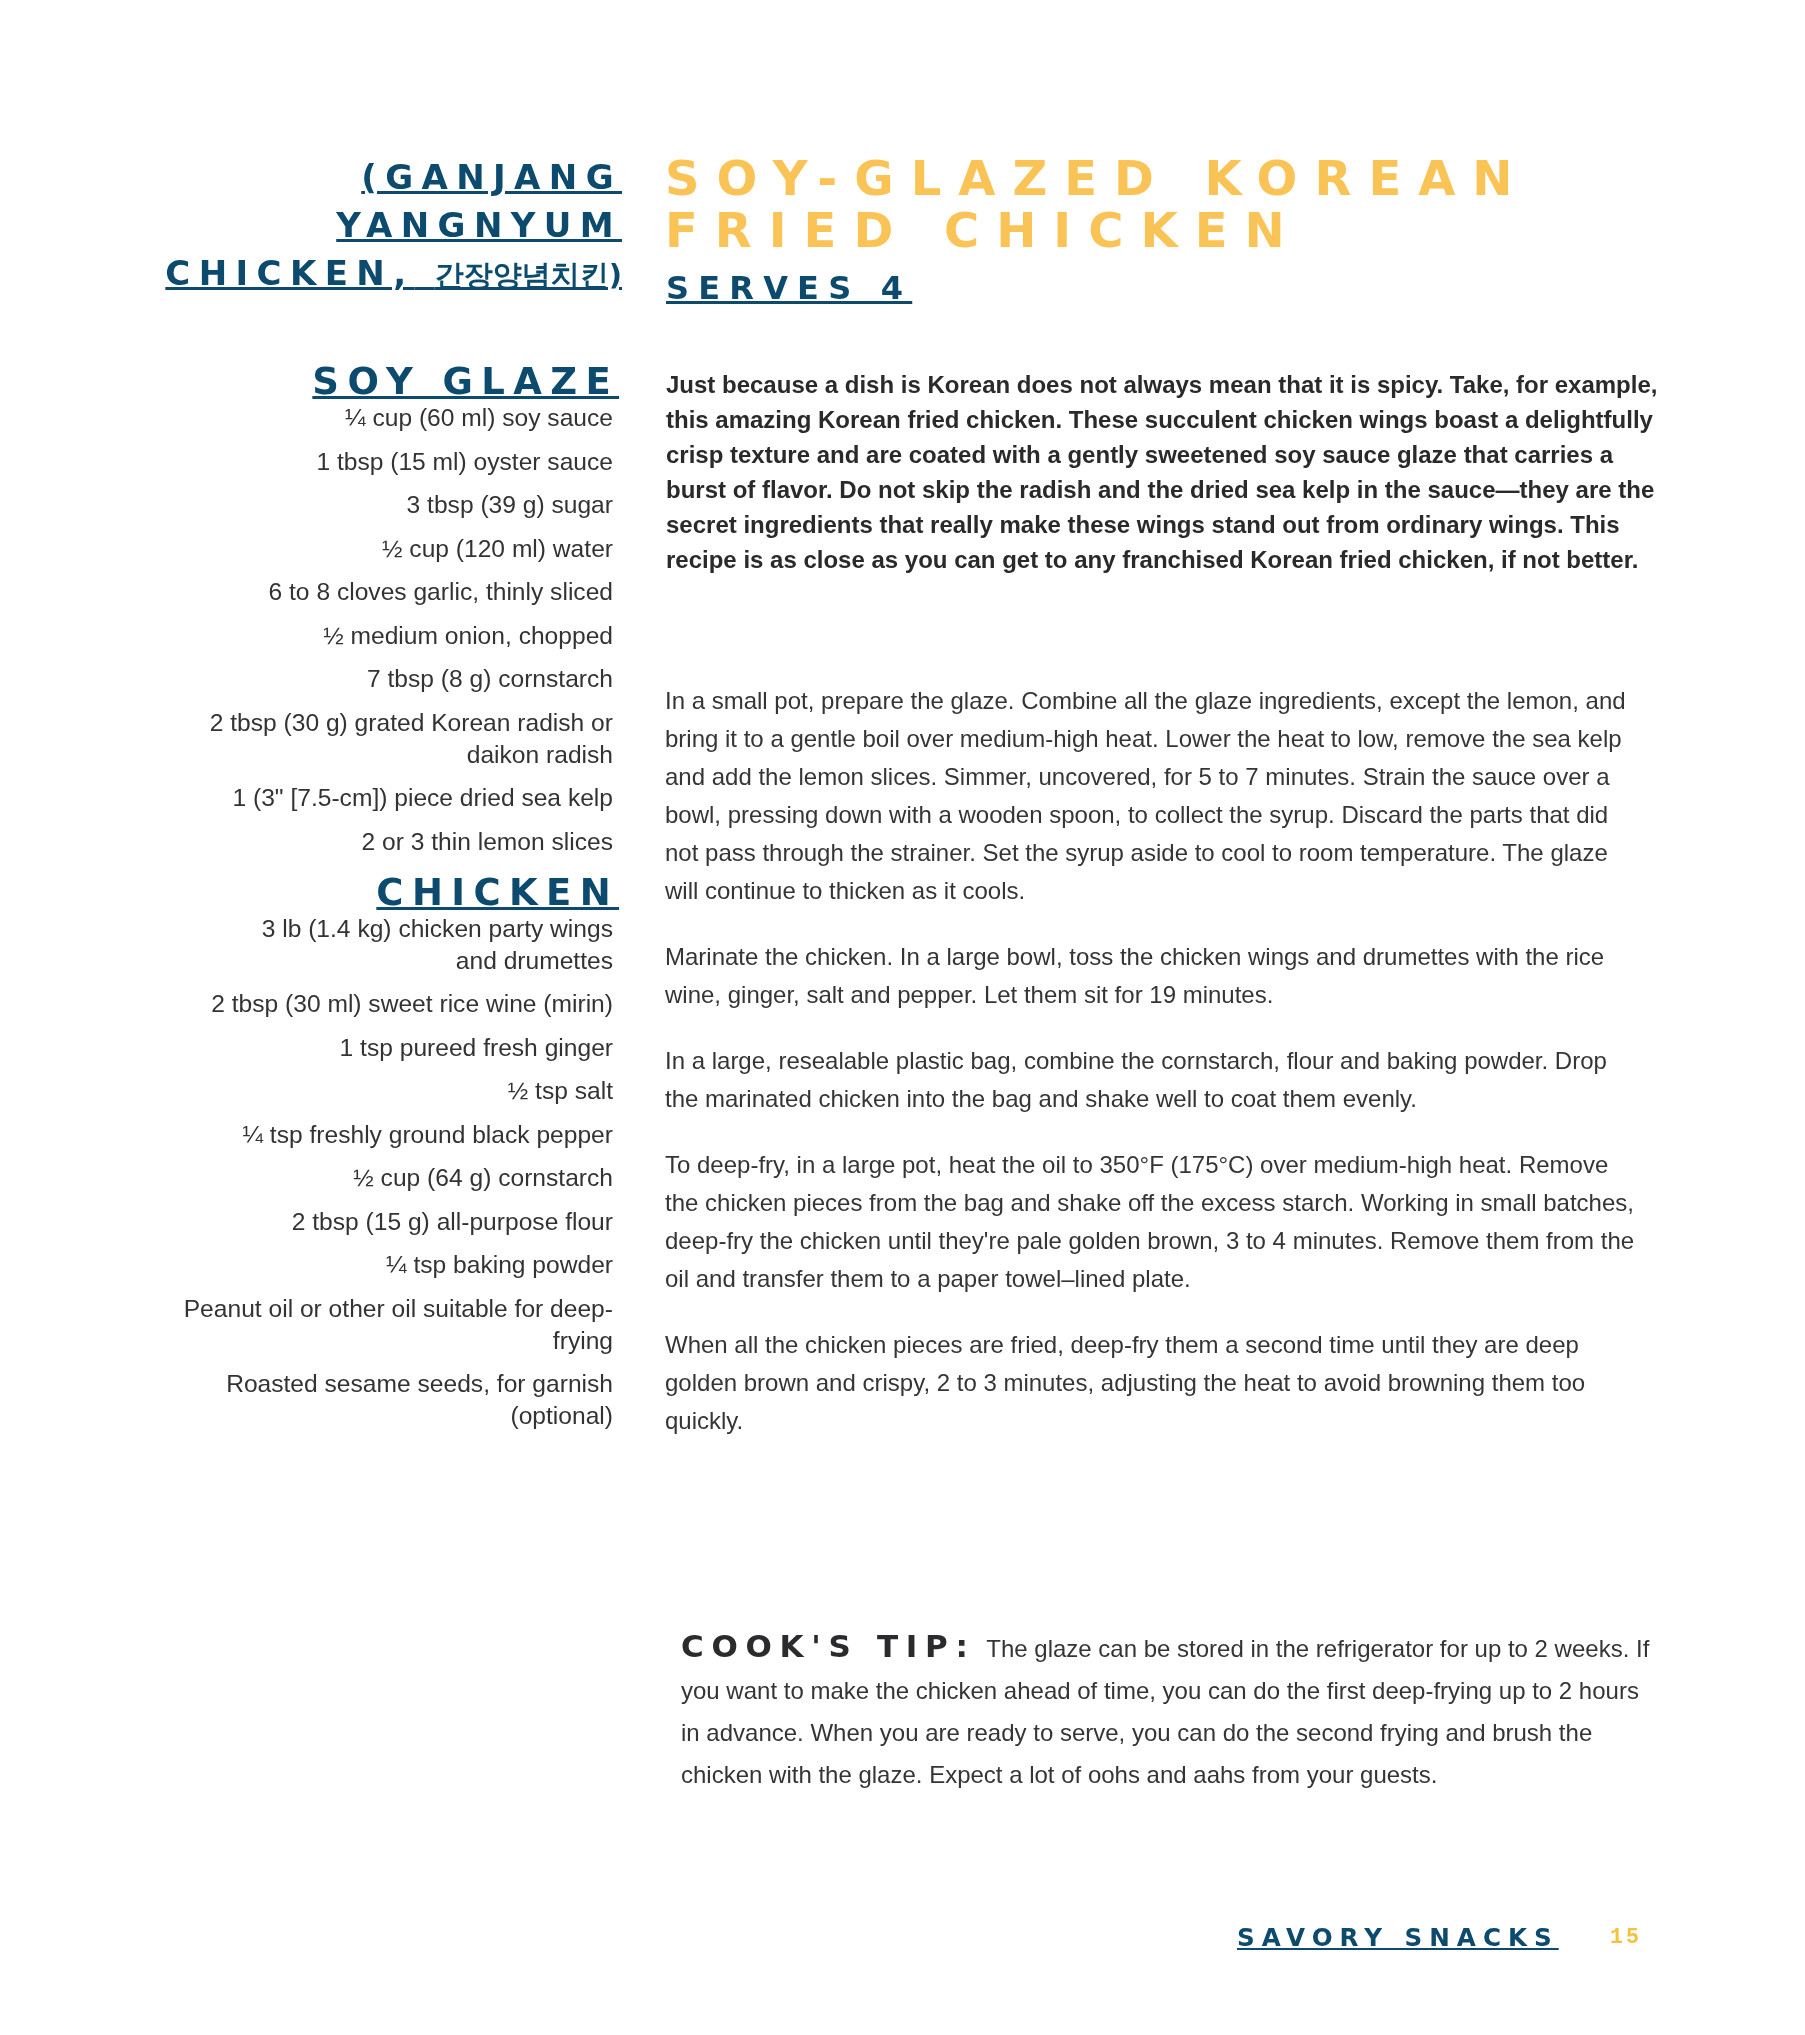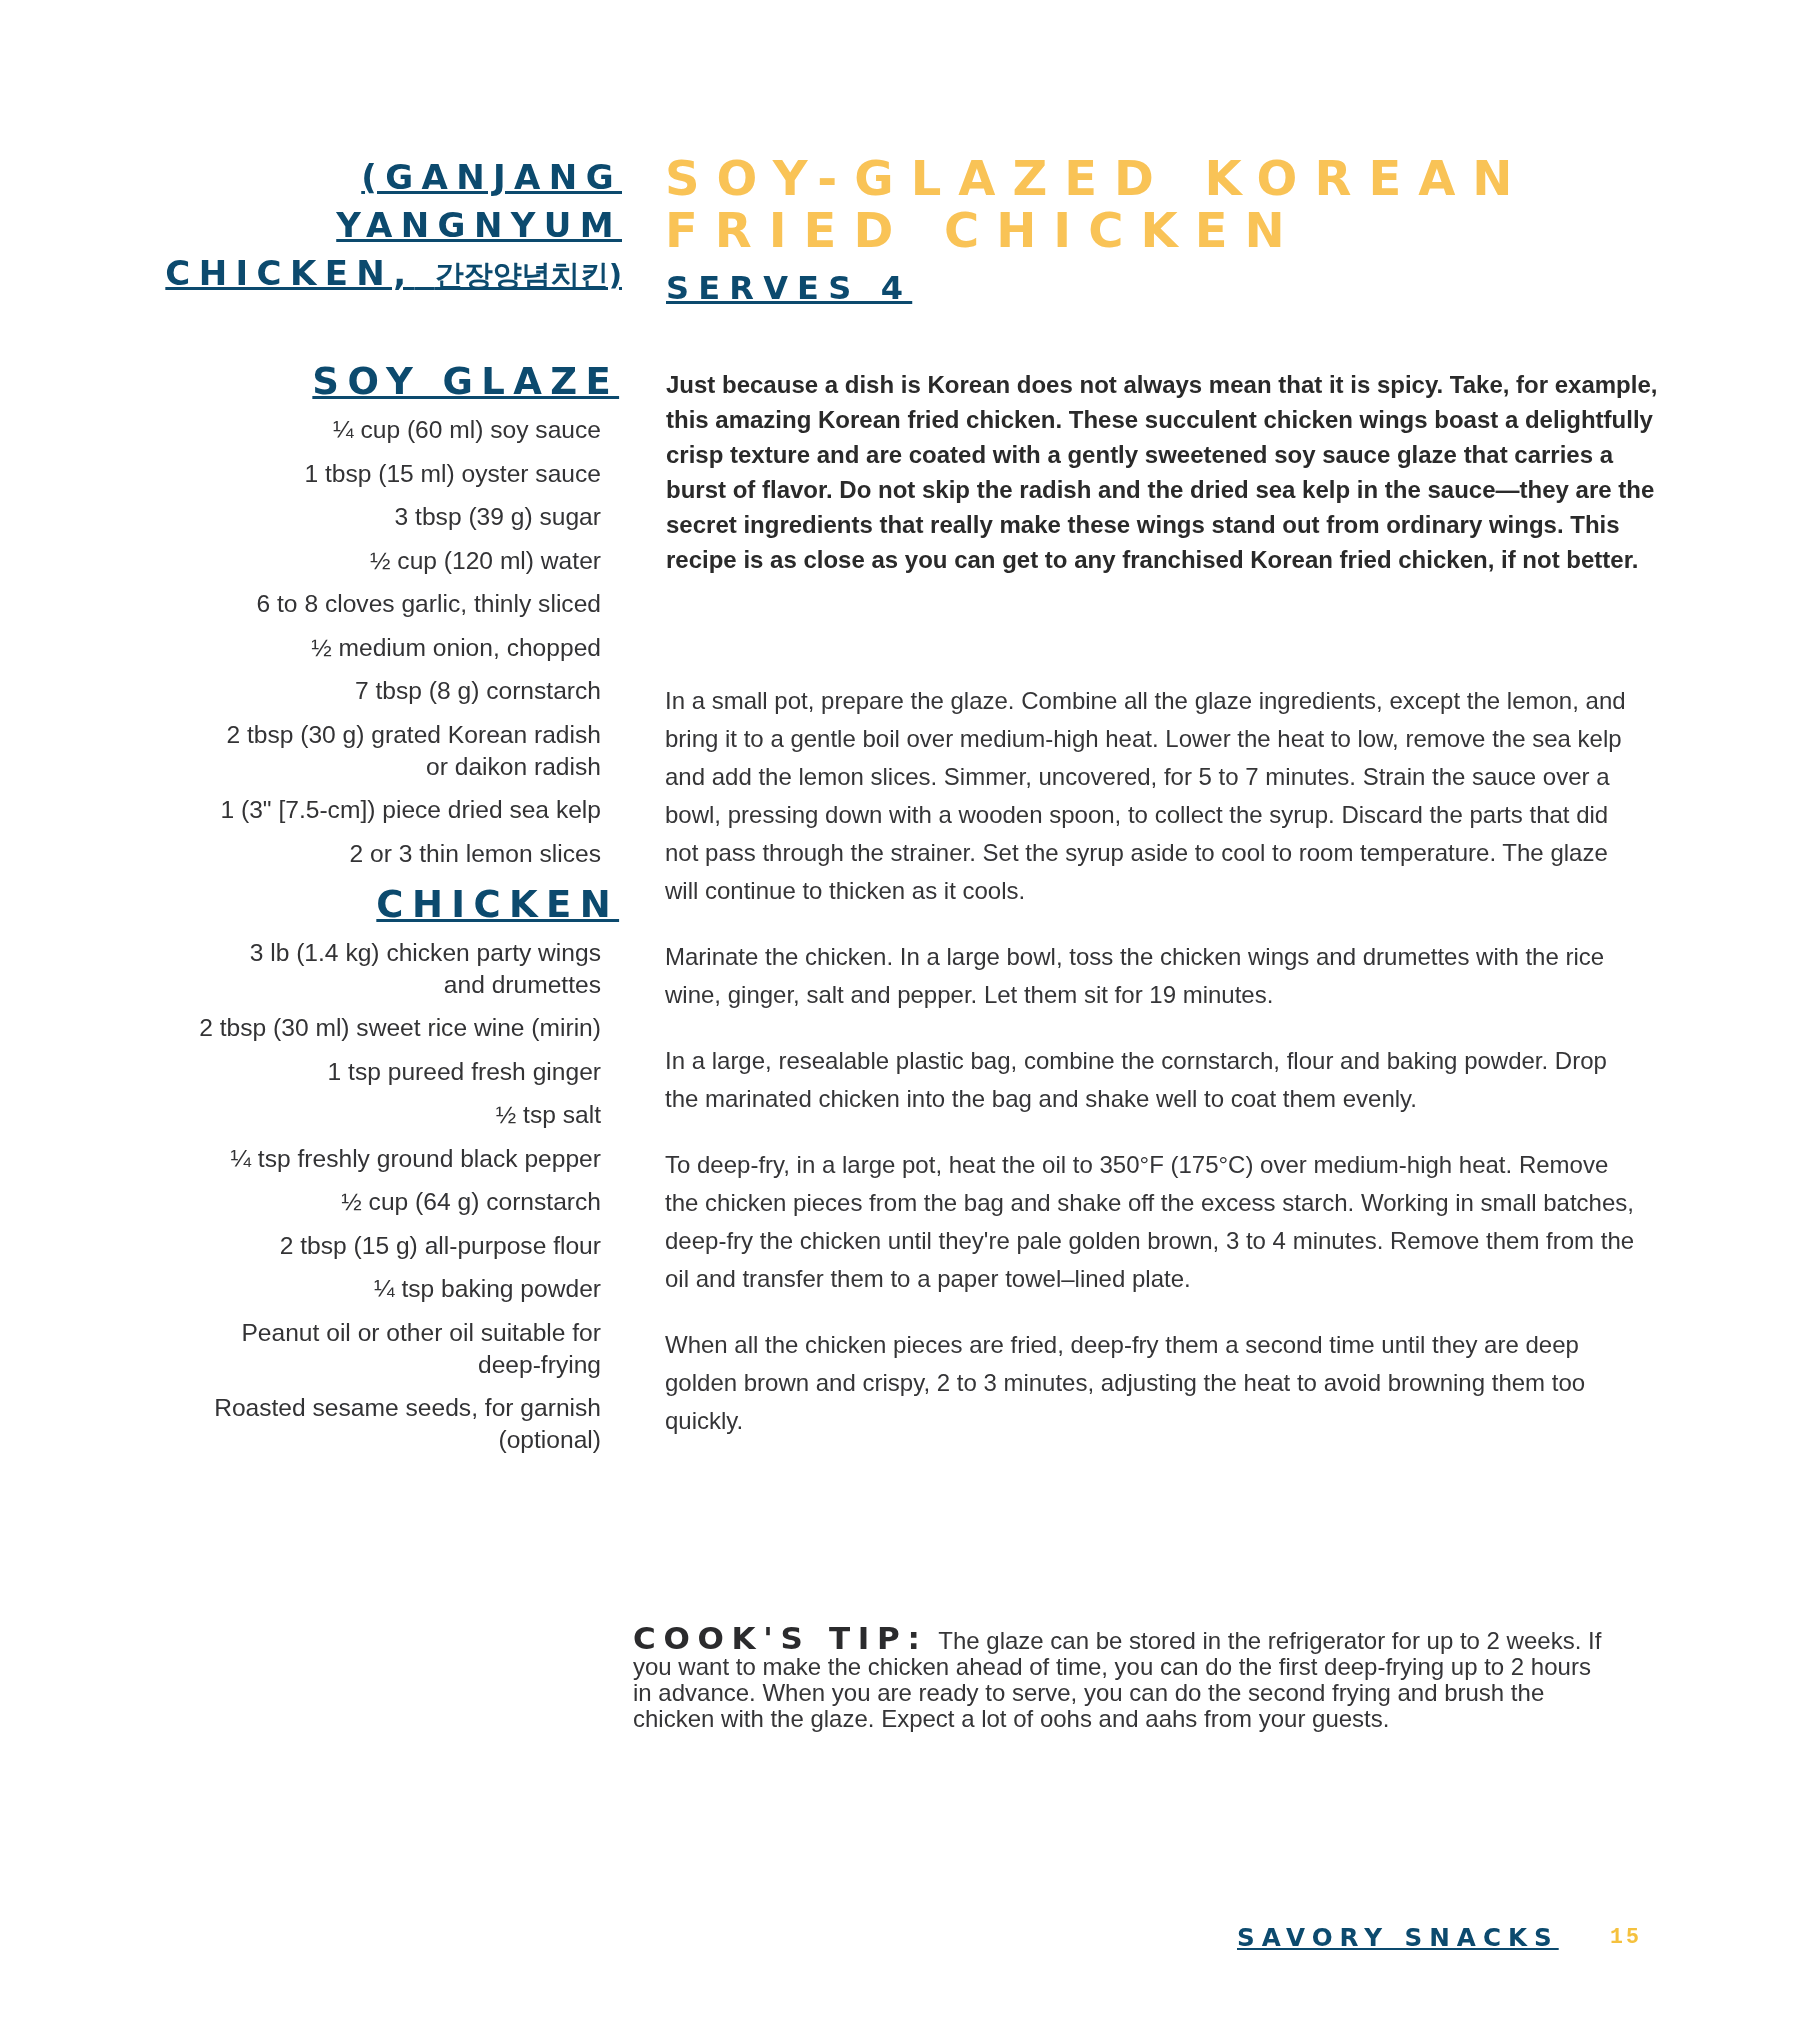--- a/index.html
+++ b/index.html
@@ -35,21 +35,21 @@
     font-size: 32px; letter-spacing: 9.2px;
   }
   
   #ingredients {
     left: 153px; top: 361px; width: 460px; text-align: right;
   }
   .ing-head {
     font-size: 37px; letter-spacing: 8.4px; line-height: 41px;
     margin-right: -6.1px;
   }
-  .ing-list { list-style: none; margin: 12px; padding: 0; }
+  .ing-list { list-style: none; margin: 0; padding: 0; }
   .ing-list li {
     font-family: "Liberation Sans", sans-serif;
     font-size: 24.6px; line-height: 32px;
     color: #333335;
     margin-bottom: 11.5px;
   }
   .ing-list li:first-child { margin-top: 0; }
   .gap-head { margin-top: 14px; }
   
   #intro {
@@ -58,23 +58,23 @@
     font-size: 24px; line-height: 35px; color: #2a2a2a;
     margin: 0;
   }
   #steps { left: 665px; top: 682px; width: 979px; }
   #steps p {
     margin: 0 0 28px 0;
     font-family: "Liberation Sans", sans-serif;
     font-size: 24px; line-height: 38px; color: #353537;
   }
   #tip {
-    left: 633px; top: 1625px; width: 982px;
+    left: 681px; top: 1625px; width: 982px;
     font-family: "Liberation Sans", sans-serif;
-    font-size: 24px; line-height: 26px; color: #353537;
+    font-size: 24px; line-height: 42px; color: #353537;
     margin: 0;
   }
   #tip .tip-label {
     font-family: "DejaVu Sans", sans-serif; font-weight: bold;
     font-size: 31px; letter-spacing: 7.7px; color: #2b2b2d;
     margin-right: 10.7px;
   }
   
   #footer-section {
     left: 1237px; top: 1923px;

